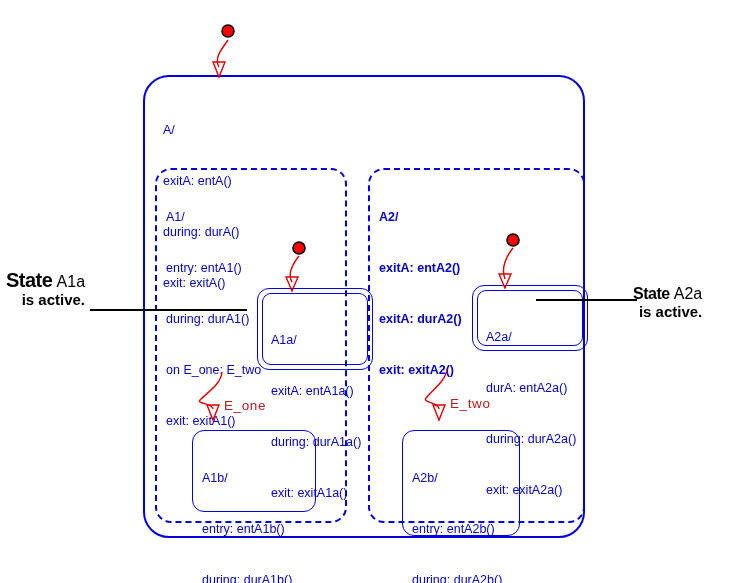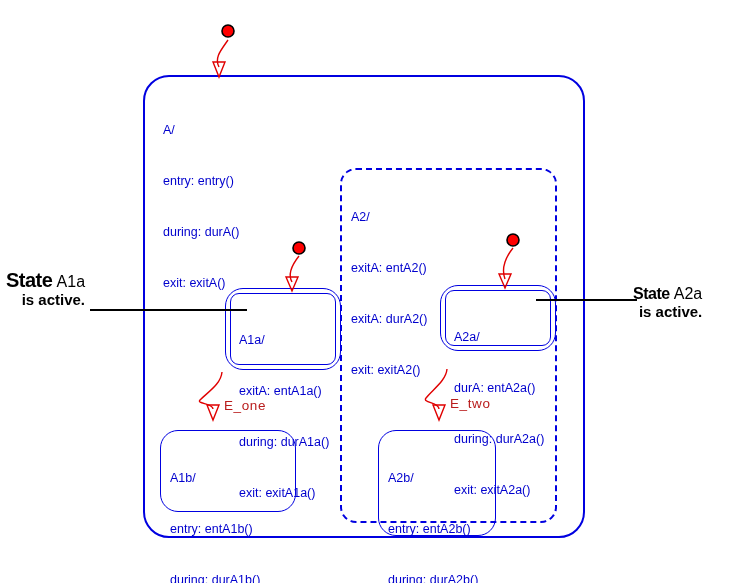--- a/index.html
+++ b/index.html
@@ -59,22 +59,23 @@
   
   .parallel-state {
     border: 2px dashed #0000e0;
     border-radius: 16px;
     background: transparent;
   }
 
   
   .leaf-state {
     border: 1.6px solid #0000e0;
-    border-radius: 18px;
+    border-radius: 12px;
     background: transparent;
+    margin-left: 32px;
   }
 
   
   .leaf-state.active::after {
     content: "";
     position: absolute;
     left: 4px;
     top: 4px;
     right: 4px;
     bottom: 4px;
@@ -133,64 +134,73 @@
   }
 </style>
 </head>
 <body>
 
 <div id="canvas">
 
   <div class="state superstate-a" style="left:143px; top:75px; width:442px; height:463px;">
     <div class="label-block" style="left:18px; top:11px;">
       <span class="name">A/</span>
-      <span class="action">entry: entry()</span>
+      <span class="action">exitA: entA()</span>
       <span class="action">during: durA()</span>
       <span class="action">exit: exitA()</span>
     </div>
   </div>
 
-
-  <div class="state parallel-state" style="left:340px; top:168px; width:217px; height:355px;">
+  <div class="state parallel-state" style="left:155px; top:168px; width:192px; height:355px;">
+    <div class="label-block">
+      <span class="name">A1/</span>
+      <span class="action">entry: entA1()</span>
+      <span class="action">during: durA1()</span>
+      <span class="action">on E_one: E_two</span>
+      <span class="action">exit: exitA1()</span>
+    </div>
+  </div>
+
+  <div class="state parallel-state" style="left:368px; top:168px; width:217px; height:355px;font-weight:bold;">
     <div class="label-block">
       <span class="name">A2/</span>
       <span class="action">exitA: entA2()</span>
       <span class="action">exitA: durA2()</span>
       <span class="action">exit: exitA2()</span>
     </div>
   </div>
 
   <div class="state leaf-state active" style="left:225px; top:288px; width:116px; height:82px;">
     <div class="label-block">
       <span class="name">A1a/</span>
       <span class="action">exitA: entA1a()</span>
       <span class="action">during: durA1a()</span>
       <span class="action">exit: exitA1a()</span>
     </div>
   </div>
 
-  <div class="state leaf-state" style="left:160px; top:430px; width:136px; height:82px;">
+  <div class="state leaf-state" style="left:160px; top:430px; width:124px; height:82px;">
     <div class="label-block">
       <span class="name">A1b/</span>
       <span class="action">entry: entA1b()</span>
       <span class="action">during: durA1b()</span>
       
     </div>
   </div>
 
   <div class="state leaf-state active" style="left:440px; top:285px; width:116px; height:66px;">
     <div class="label-block">
       <span class="name">A2a/</span>
       <span class="action">durA: entA2a()</span>
       <span class="action">during: durA2a()</span>
       <span class="action">exit: exitA2a()</span>
     </div>
   </div>
 
-  <div class="state leaf-state" style="left:378px; top:430px; width:118px; height:106px;">
+  <div class="state leaf-state" style="left:370px; top:430px; width:118px; height:106px;">
     <div class="label-block">
       <span class="name">A2b/</span>
       <span class="action">entry: entA2b()</span>
       <span class="action">during: durA2b()</span>
       
     </div>
   </div>
 
   <svg class="layer" viewBox="0 0 750 583" width="750" height="583">
 

